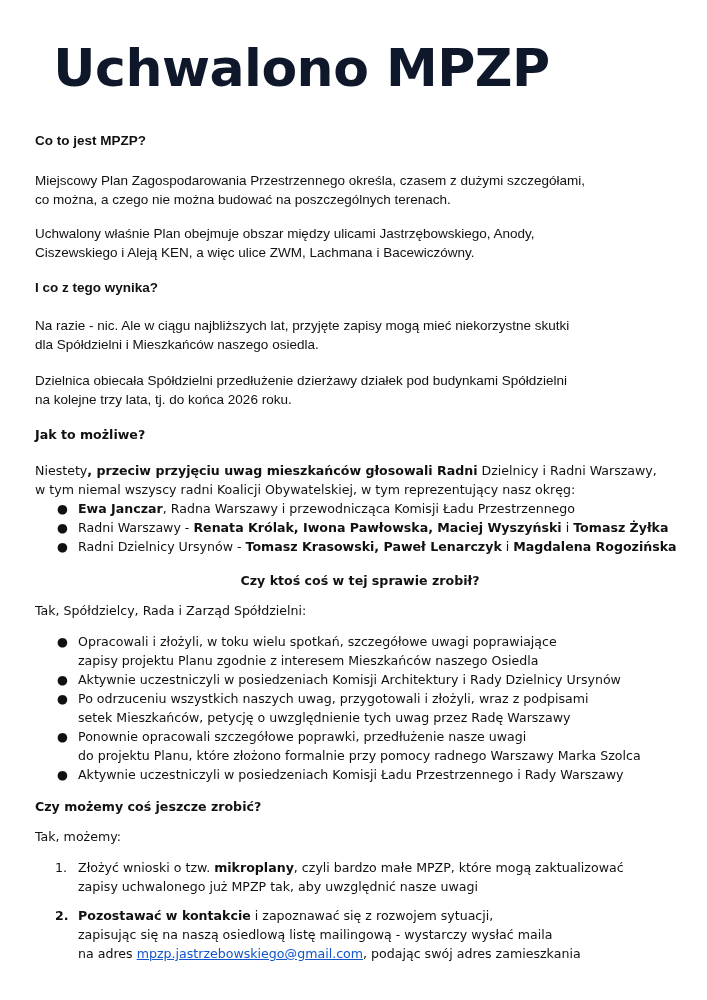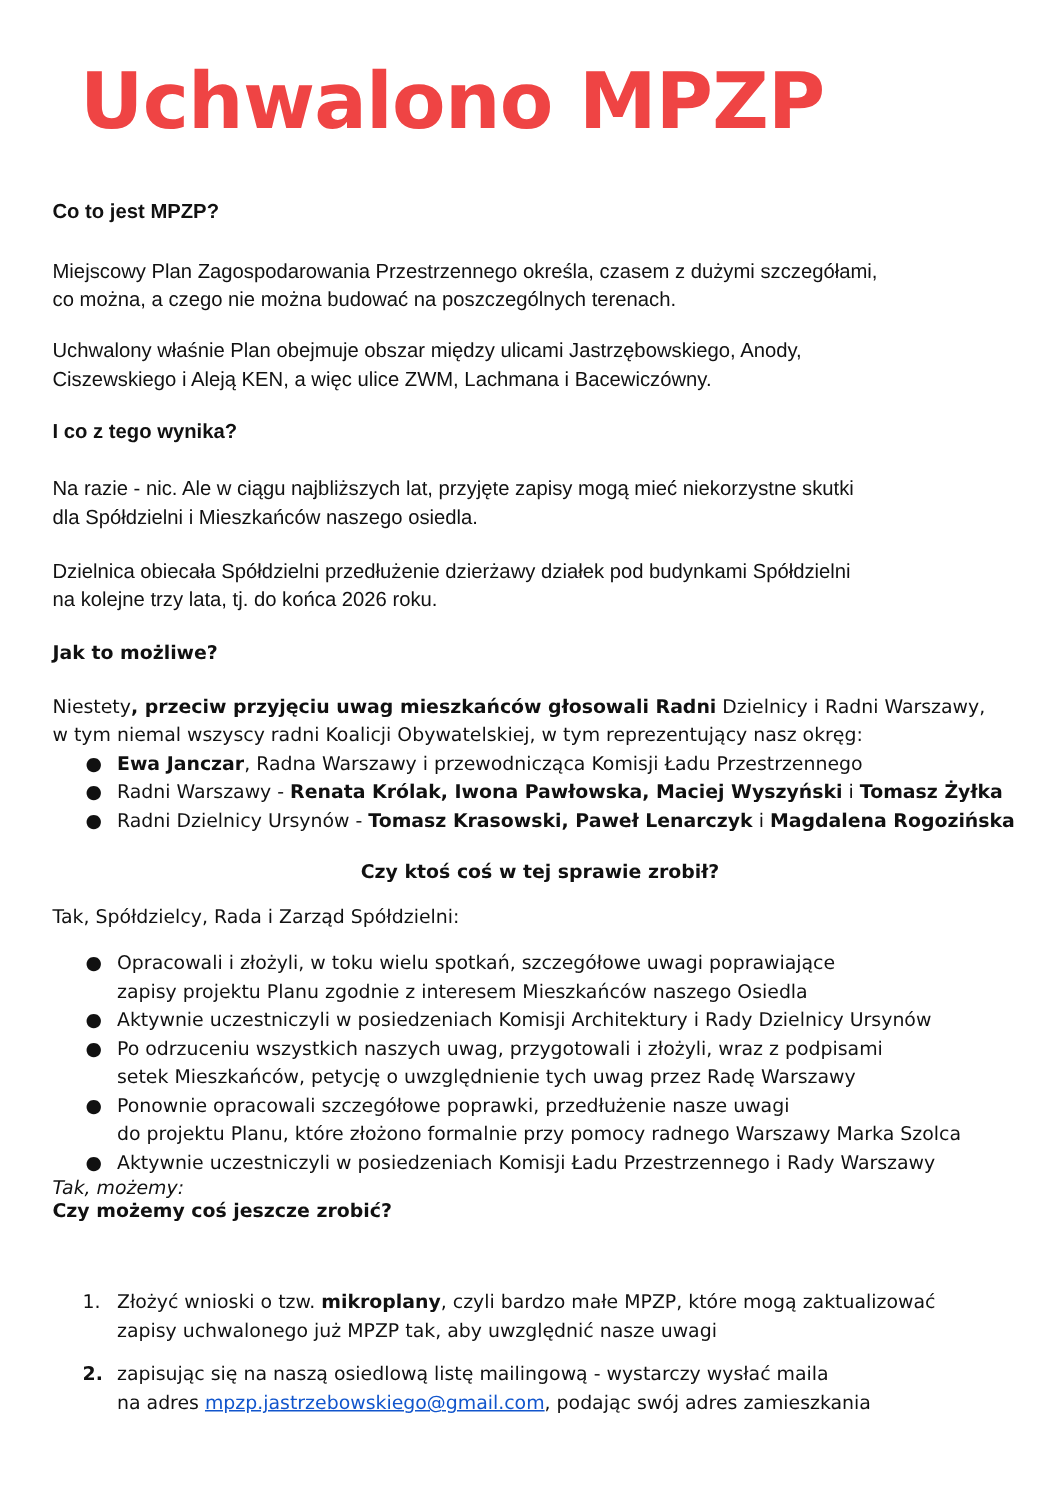--- a/index.html
+++ b/index.html
@@ -3,21 +3,21 @@
   <meta charset="utf-8">
   <style>
     html, body { margin: 0; padding: 0; background: #ffffff; }
     body {
       width: 707px; height: 1000px; position: relative; overflow: hidden;
       font-family: "Liberation Sans", sans-serif; color: #111;
     }
     .title {
       position: absolute; left: 0; width: 603px; top: 38px;
       text-align: center; font-family: "DejaVu Sans", sans-serif;
-      font-weight: bold; font-size: 52px; letter-spacing: -0.5px; color: #ef4444;
+      font-weight: bold; font-size: 52px; letter-spacing: -0.5px; color: #0f172a;
     }
     .block { position: absolute; left: 35px; width: 650px; }
     .h { font-weight: bold; font-size: 13.5px; }
     .p { font-size: 13.5px; line-height: 19px; }
     .p2 { font-family: "DejaVu Sans", sans-serif; font-size: 12.6px; line-height: 19px; }
     .h2 { font-family: "DejaVu Sans", sans-serif; font-weight: bold; font-size: 12.6px; }
     b { font-weight: bold; }
     ul, ol { margin: 0; padding: 0; list-style: none; }
     li { position: relative; padding-left: 43px; }
     .bullet { position: absolute; left: 22px; top: 0; }
@@ -84,27 +84,28 @@
         <div>do projektu Planu, które złożono formalnie przy pomocy radnego Warszawy Marka Szolca</div>
       </li>
     <li>
         <span class="bullet">●</span>
         <div>Aktywnie uczestniczyli w posiedzeniach Komisji Ładu Przestrzennego i Rady Warszawy</div>
       </li>
   </ul>
 </div>
 
 <div class="block h2" style="top:799px;">Czy możemy coś jeszcze zrobić?</div>
-<div class="block p2" style="top:782px;font-style:italic;">Tak, możemy:</div>
+<div class="block p2" style="top:827px;">Tak, możemy:</div>
 <div class="block p2" style="top:858px;">
   <ol>
     <li style="margin-bottom:10px;">
         <span class="num">1.</span>
         <div><span>Złożyć wnioski o tzw. </span><b>mikroplany</b><span>, czyli bardzo małe MPZP, które mogą zaktualizować</span></div>
         <div>zapisy uchwalonego już MPZP tak, aby uwzględnić nasze uwagi</div>
       </li>
     <li>
         <span class="num" style="font-weight:bold;">2.</span>
+        <div><b>Pozostawać w kontakcie</b><span> i zapoznawać się z rozwojem sytuacji,</span></div>
         <div>zapisując się na naszą osiedlową listę mailingową - wystarczy wysłać maila</div>
         <div><span>na adres </span><a href="mailto:mpzp.jastrzebowskiego@gmail.com">mpzp.jastrzebowskiego@gmail.com</a><span>, podając swój adres zamieszkania</span></div>
       </li>
   </ol>
 </div>
 
 </body></html>

